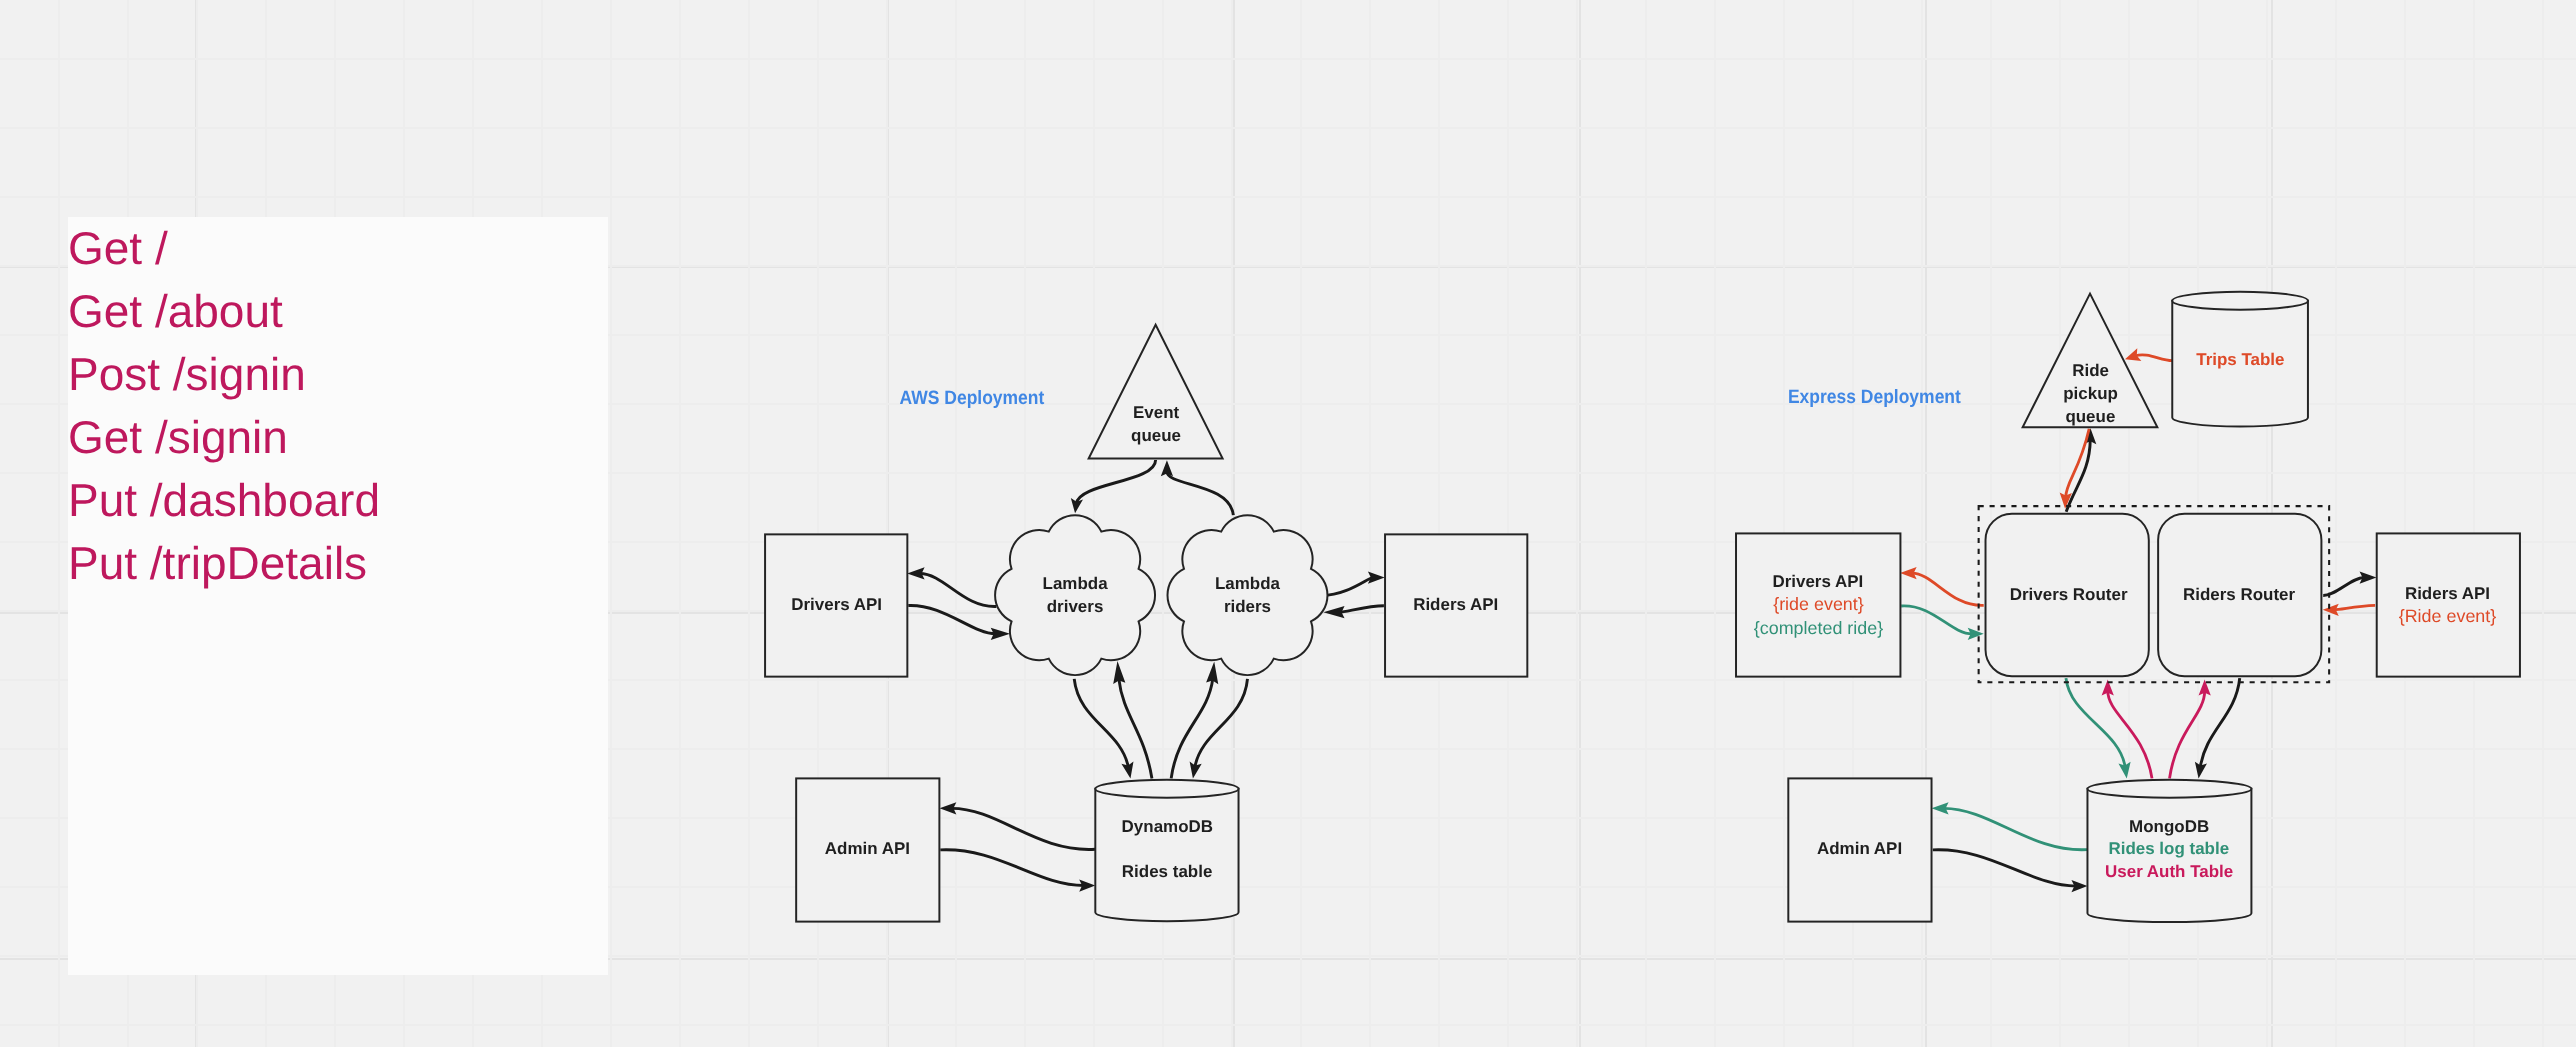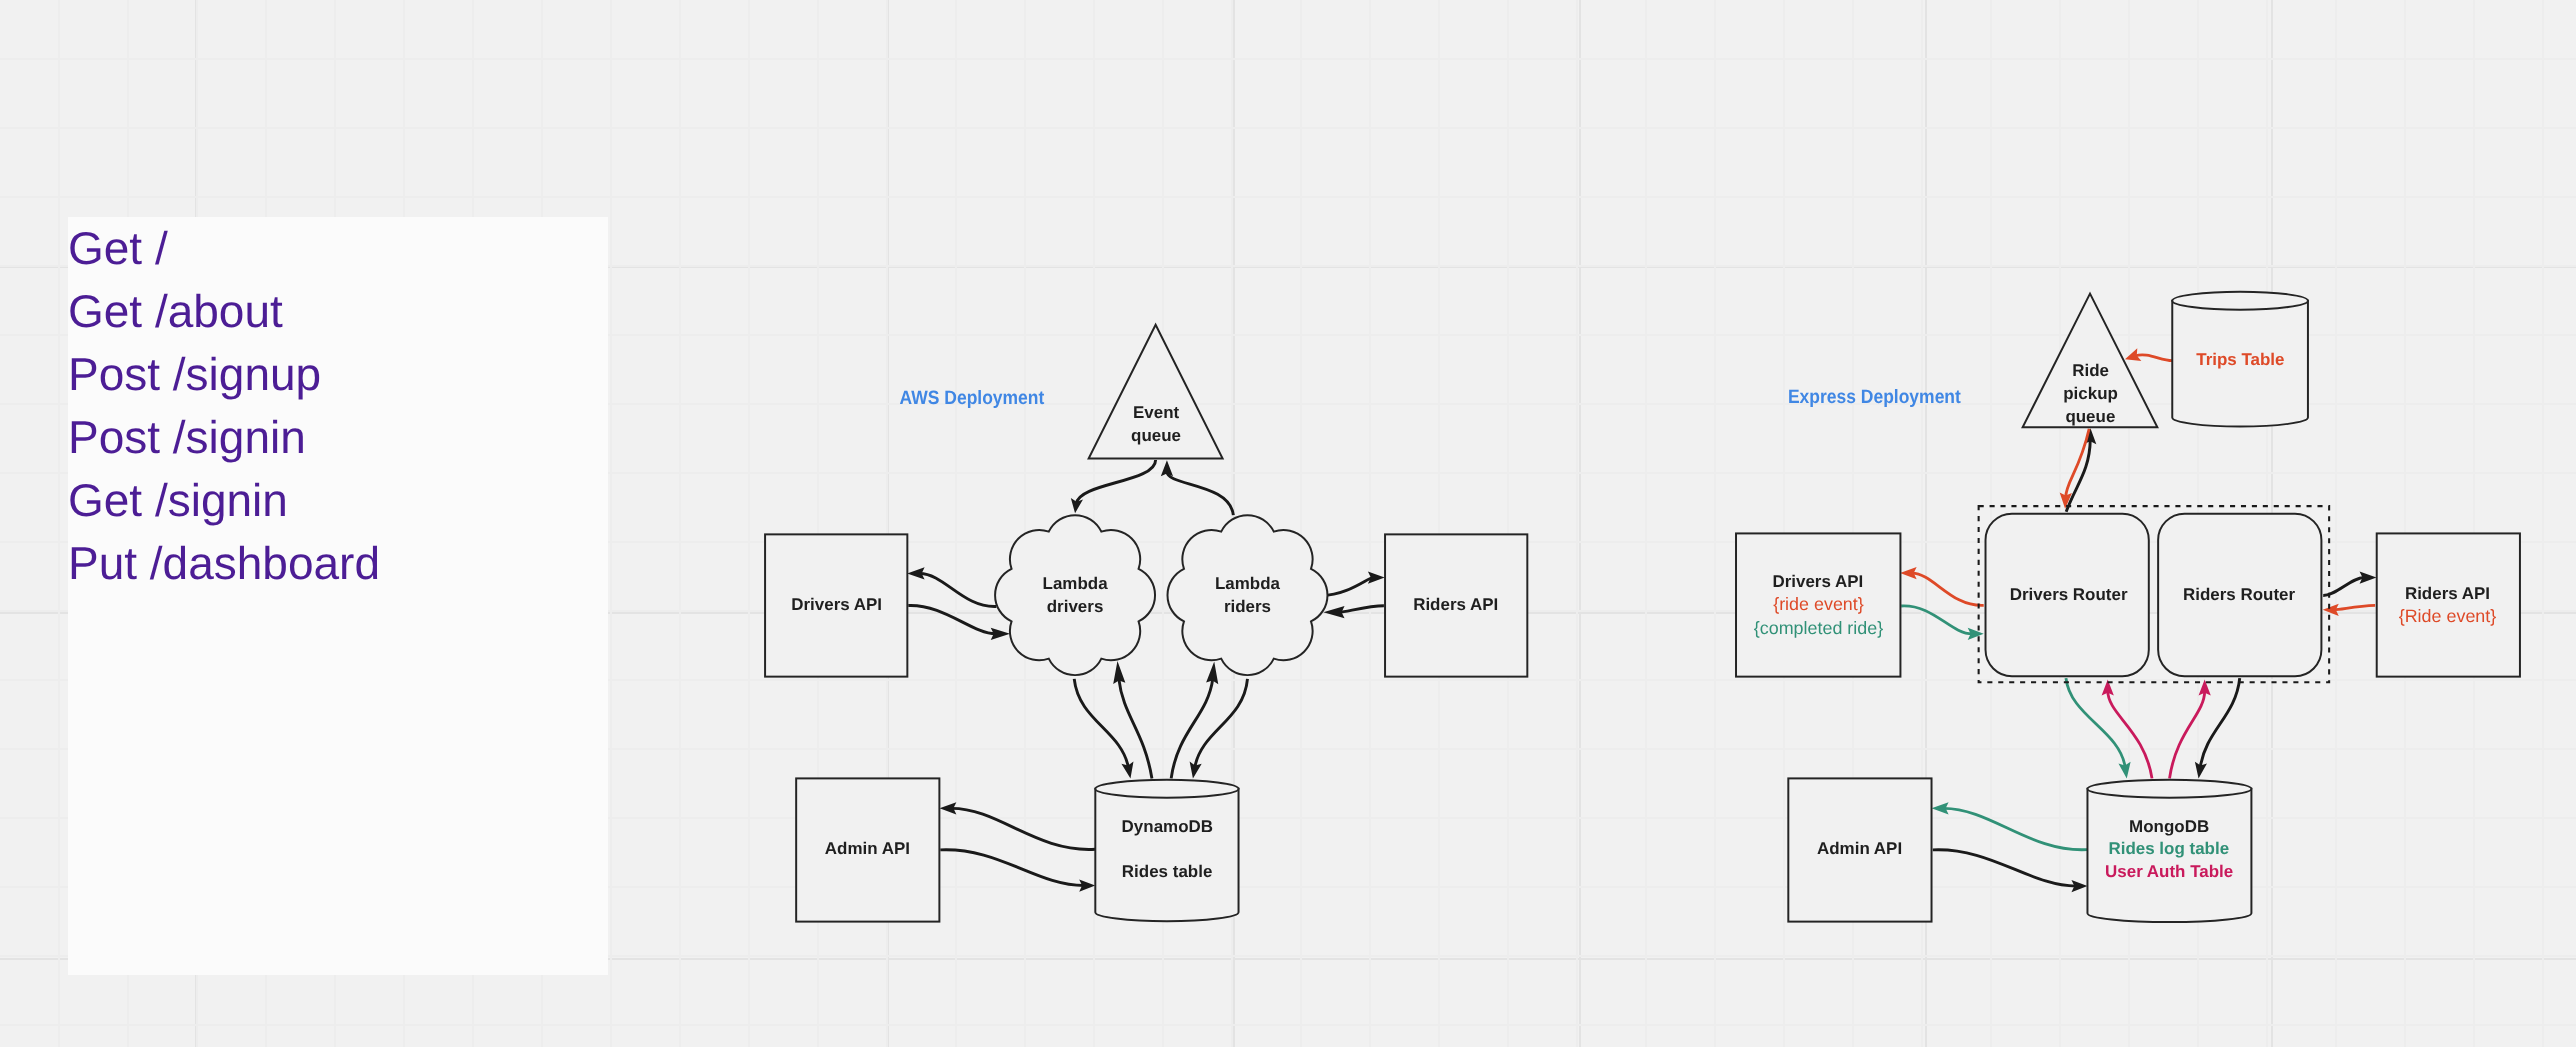--- a/index.html
+++ b/index.html
@@ -15,21 +15,21 @@
       linear-gradient(to bottom,#ededed 1.9px,transparent 1.9px),
       linear-gradient(to right,#e3e3e3 1.9px,transparent 1.9px),
       linear-gradient(to bottom,#e3e3e3 1.9px,transparent 1.9px);
     background-size:69px 69px,69px 69px,346px 346px,346px 346px;
     background-position:58px 0,0 58px,541px 0,0 266px;
     width:2576px;height:1048px;
   }
   #notebox{position:absolute;left:68px;top:217px;width:540px;height:758px;background:#fbfbfb;}
   #notelist{position:absolute;left:68px;top:217px;width:539px;height:758px;
             padding:0;margin:0;list-style:none;}
-  #notelist li{font-size:46px;line-height:63px;color:#4c1d95;white-space:pre;
+  #notelist li{font-size:46px;line-height:63px;color:#be185d;white-space:pre;
                padding-left:0px;}
   .fl{fill:#f1f1f1;stroke:#242424;stroke-width:2.1;}
   .lbl{font-family:"Liberation Sans",sans-serif;font-size:18px;font-weight:bold;
        fill:#1f1f1f;text-anchor:middle;dominant-baseline:alphabetic;
        transform:translateZ(0);}
   .lbl-sm{font-family:"Liberation Sans",sans-serif;font-size:19px;
           fill:#1f1f1f;text-anchor:middle;dominant-baseline:alphabetic;
           transform:translateZ(0);}
   .sect{font-family:"Liberation Sans",sans-serif;font-size:20.5px;font-weight:bold;
         fill:#4087e4;text-anchor:start;
@@ -38,24 +38,24 @@
 </style>
 </head>
 <body>
 
 <div id="canvas">
   <div id="grid" class="layer"></div>
   <div id="notebox"></div>
   <ul id="notelist">
       <li>Get /</li>
       <li>Get /about</li>
-      <li>Post /signup</li>
       <li>Post /signin</li>
       <li>Get /signin</li>
       <li>Put /dashboard</li>
+      <li>Put /tripDetails</li>
     </ul>
   <svg id="diagram" class="layer" style="-webkit-font-smoothing:antialiased" width="2576" height="1048" viewBox="0 0 2734 1112">
 
       <g>
         <path d="M1226.5,488.0 C1226.5,512.0 1145.0,512.0 1142.4,534.3" fill="none" stroke="#1a1a1a" stroke-width="3.1"></path>
         <polygon points="1141.0,544.5 1136.5,528.5 1142.6,532.3 1149.4,530.0" fill="#1a1a1a"></polygon>
       </g>
       <g>
         <path d="M1309.0,546.6 C1305.0,512.0 1238.5,516.0 1238.5,500.3" fill="none" stroke="#1a1a1a" stroke-width="3.1"></path>
         <polygon points="1238.5,488.4 1245.0,505.4 1238.5,502.3 1232.0,505.4" fill="#1a1a1a"></polygon>

